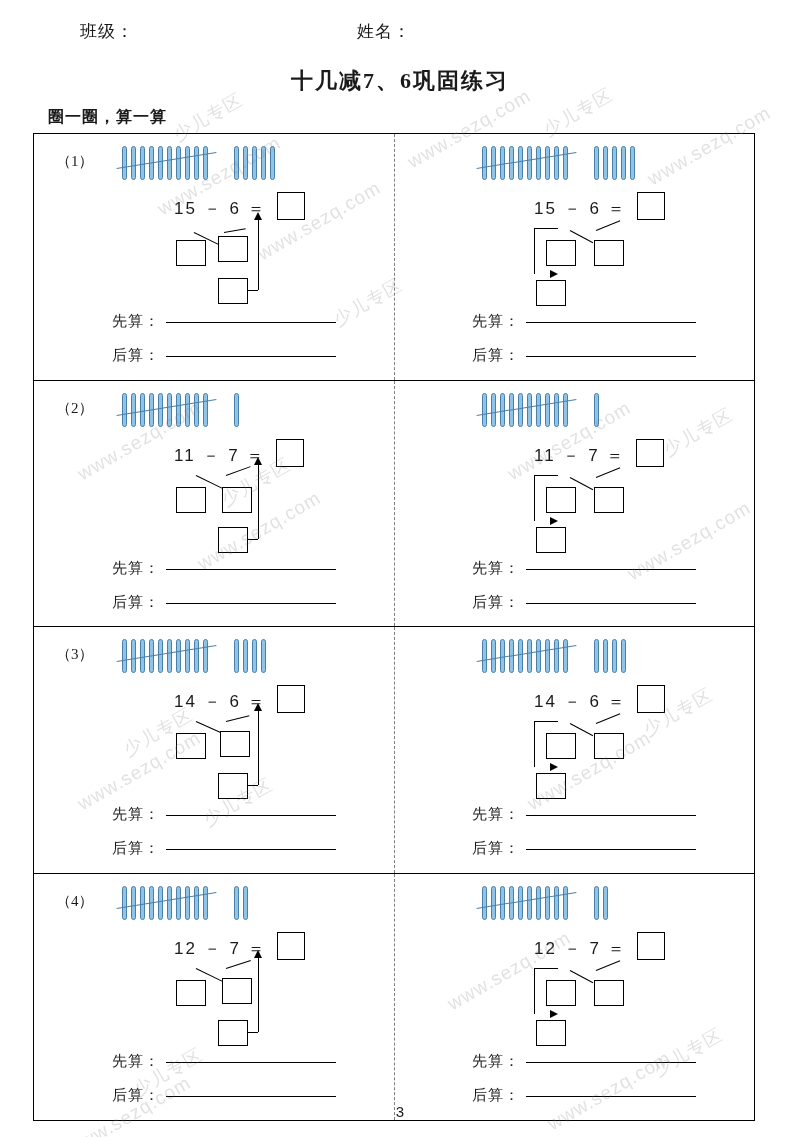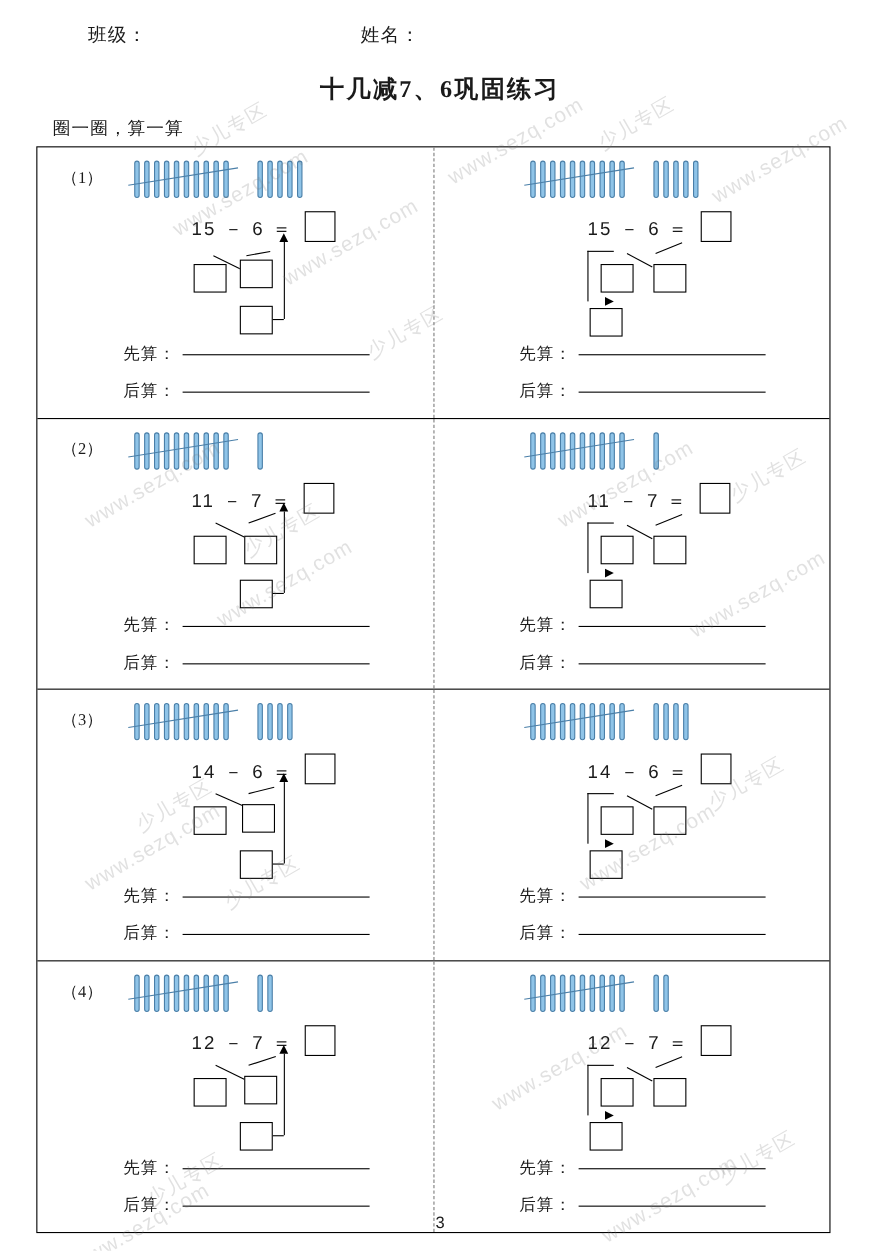--- a/index.html
+++ b/index.html
@@ -23,39 +23,39 @@
     left: 0;
     width: 800px;
     height: 30px;
   }
   .hdr-field {
     position: absolute;
     font-size: 17px;
     letter-spacing: 1px;
   }
   .hdr-class { left: 80px; top: 0; }
-  .hdr-name { left: 328px; top: 0; font-family: Liberation Mono, monospace; }
+  .hdr-name { left: 357px; top: 0; font-family: Liberation Mono, monospace; }
 
   .doc-title {
     position: absolute;
     top: 66px;
     left: 0;
     width: 800px;
     text-align: center;
     font-size: 22px;
     font-weight: bold;
     letter-spacing: 2px;
   }
 
   .section-label {
     position: absolute;
     top: 107px;
     left: 48px;
     font-size: 16px;
-    font-weight: normal;
+    font-weight: bold;
     letter-spacing: 1px;
   }
 
   
   .grid {
     position: absolute;
     top: 133px;
     left: 33px;
     width: 722px;
     height: 988px;

